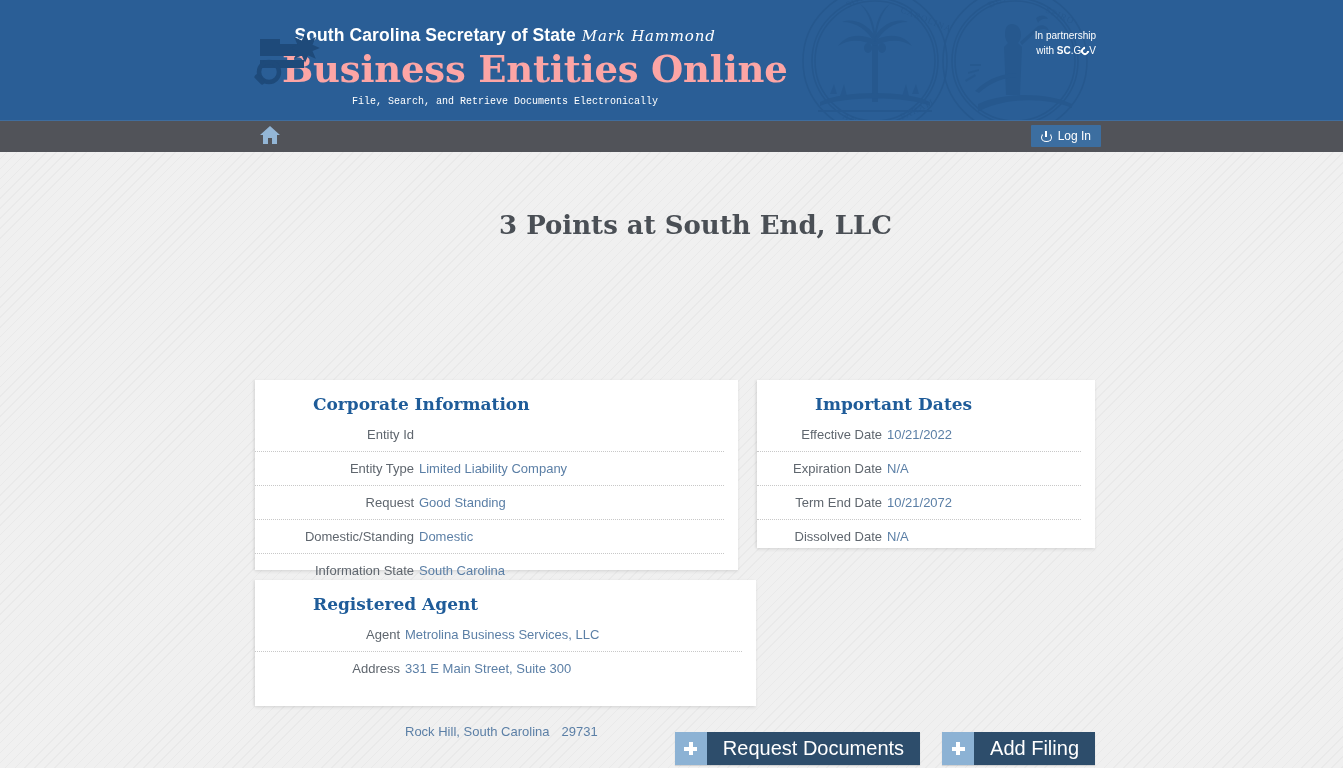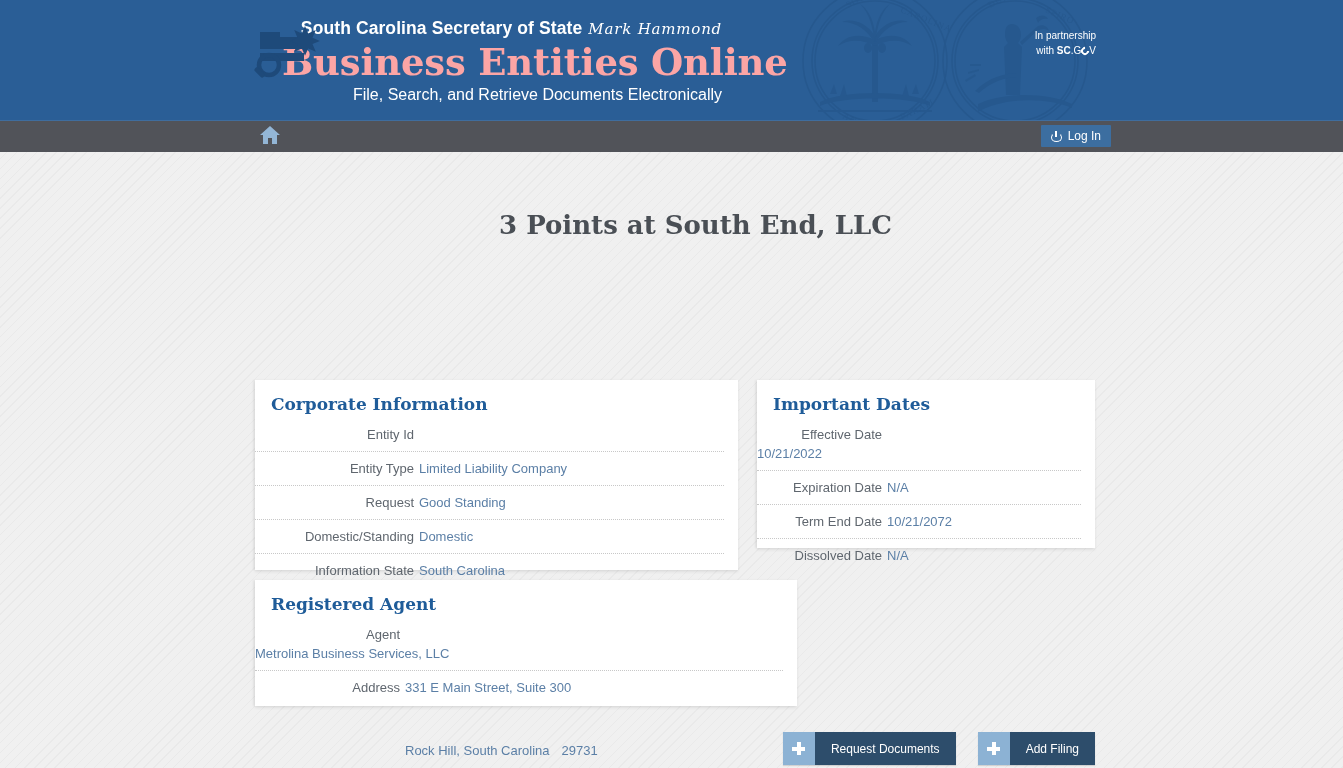--- a/index.html
+++ b/index.html
@@ -37,23 +37,23 @@
     width: 310px;
     height: 150px;
     opacity: 0.30;
     pointer-events: none;
   }
   .seal-wrap svg { display: block; }
 
   .brand {
     position: absolute;
     left: 252px;
-    top: 17px;
+    top: 24px;
     width: 470px;
-    text-align: right;
+    text-align: center;
   }
   .logo-mark {
     position: absolute;
     left: 0px;
     top: 5px;
     width: 70px;
     height: 60px;
   }
   .brand-line1 {
     font-size: 17.5px;
@@ -76,25 +76,26 @@
     font-family: "DejaVu Serif", serif;
     font-size: 37px;
     font-weight: bold;
     color: #fca5a5;
     line-height: 44px;
     letter-spacing: -0.2px;
     white-space: nowrap;
     padding-left: 30px;
   }
   .brand-line3 {
-    font-size: 16px;
+    font-size: 10px;
     color: #ffffff;
     line-height: 22px;
     white-space: nowrap;
     padding-left: 36px;
+    font-family: Liberation Mono, monospace;
   }
 
   .partnership {
     position: absolute;
     right: 247px;
     top: 28px;
     text-align: right;
     color: #ffffff;
     font-size: 10px;
     line-height: 15px;
@@ -125,21 +126,21 @@
     top: 2px;
     width: 28px;
     height: 28px;
     display: flex;
     align-items: center;
     justify-content: center;
     cursor: pointer;
   }
   .login-btn {
     position: absolute;
-    right: 232px;
+    right: 242px;
     top: 4px;
     height: 22px;
     background: #3c6ea0;
     color: #ffffff;
     font-size: 12px;
     padding: 0 10px;
     display: flex;
     align-items: center;
     gap: 6px;
     cursor: pointer;
@@ -191,38 +192,39 @@
     position: absolute;
     background: #ffffff;
     box-shadow: -2px 0 2px rgba(0,0,0,0.055), 0 2px 3px rgba(0,0,0,0.07);
   }
   .panel-title {
     font-family: "DejaVu Serif", serif;
     font-size: 17px;
     font-weight: bold;
     color: #1f5c99;
     padding: 14px 0 8px 16px;
+    margin-left: 42px;
   }
 
   #panel-corporate { left: 255px; top: 228px; width: 483px; height: 190px; }
   #panel-dates     { left: 757px; top: 228px; width: 338px; height: 168px; }
-  #panel-agent     { left: 255px; top: 428px; width: 542px; height: 126px; }
+  #panel-agent     { left: 255px; top: 428px; width: 501px; height: 126px; }
 
   .dl {
     padding: 0 14px 0 0;
   }
   .dl-row {
     display: flex;
     align-items: flex-start;
     border-top: 1px dotted #c8c8c8;
     padding: 7px 0;
     font-size: 13px;
     line-height: 19px;
   }
-  .dl-row:first-child { border-top: none; padding-top: 3px; flex-direction: column; }
+  .dl-row:first-child { border-top: none; padding-top: 3px; }
   .dl-label {
     flex: 0 0 auto;
     text-align: right;
     color: #5f666e;
     padding-right: 5px;
   }
   .dl-value {
     flex: 1 1 auto;
     color: #5b7fa6;
   }
@@ -265,21 +267,21 @@
   .plus-icon::before, .plus-icon::after {
     content: "";
     position: absolute;
     background: #ffffff;
   }
   .plus-icon::before { left: 0; top: 4.5px; width: 13px; height: 4px; }
   .plus-icon::after  { top: 0; left: 4.5px; height: 13px; width: 4px; }
   .icon-btn .ib-label {
     background: #2d4d6b;
     color: #ffffff;
-    font-size: 12px;
+    font-size: 20px;
     display: flex;
     align-items: center;
     padding: 0 16px;
     white-space: nowrap;
   }
 </style>
 </head>
 <body>
 
 <div class="site-header">

